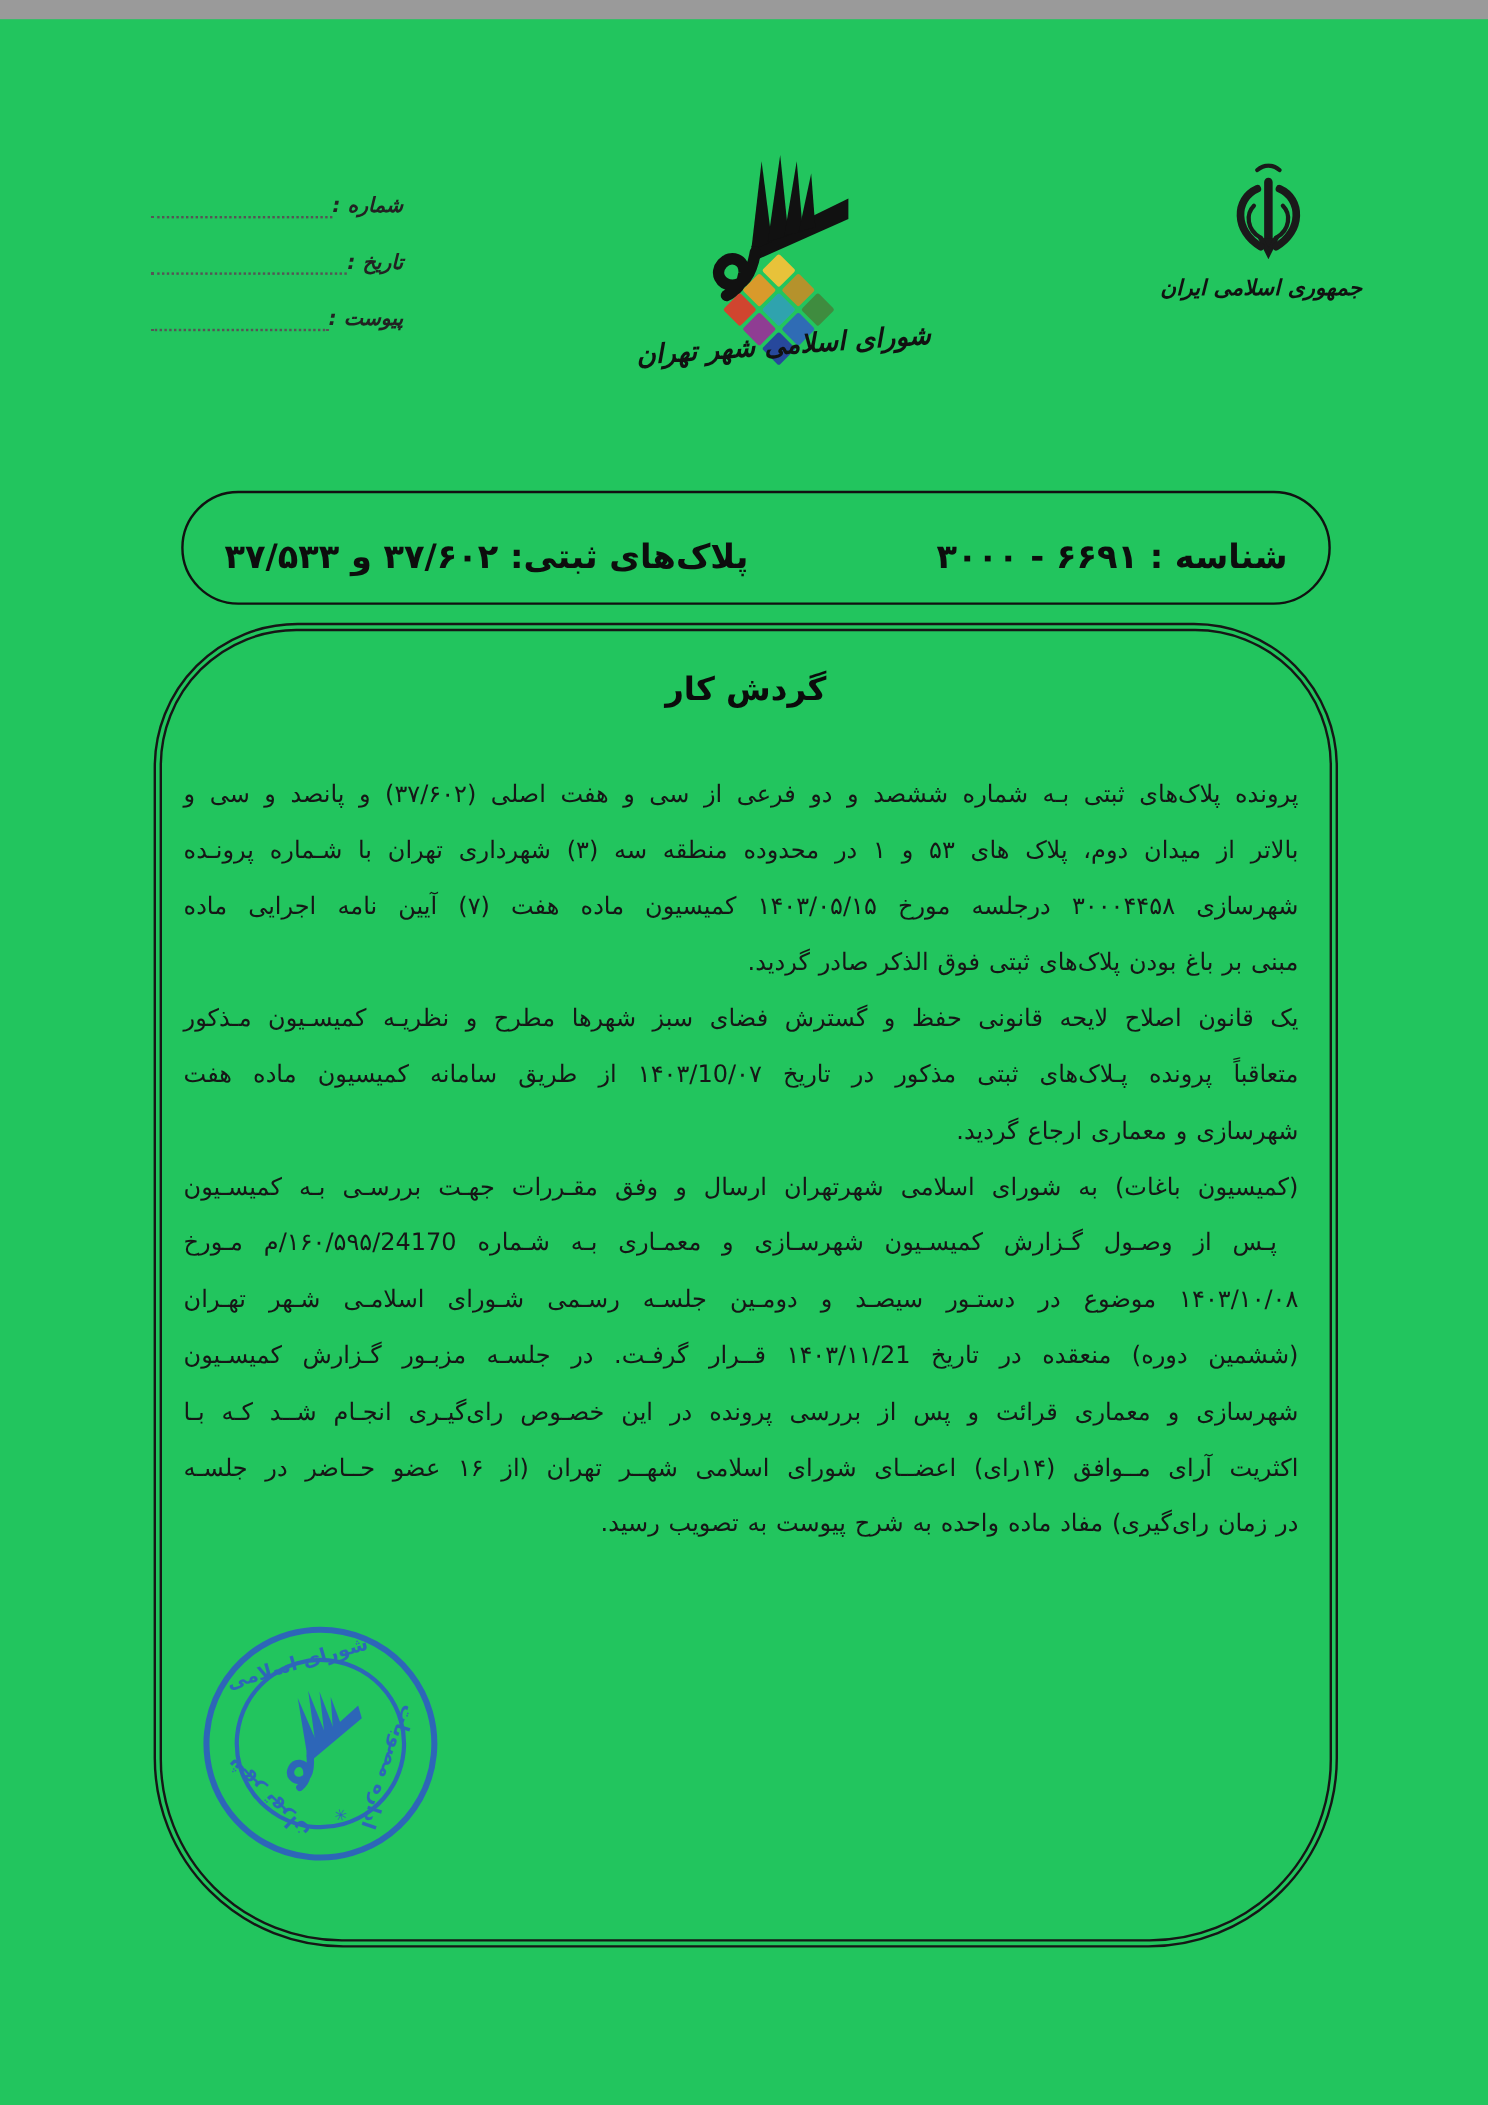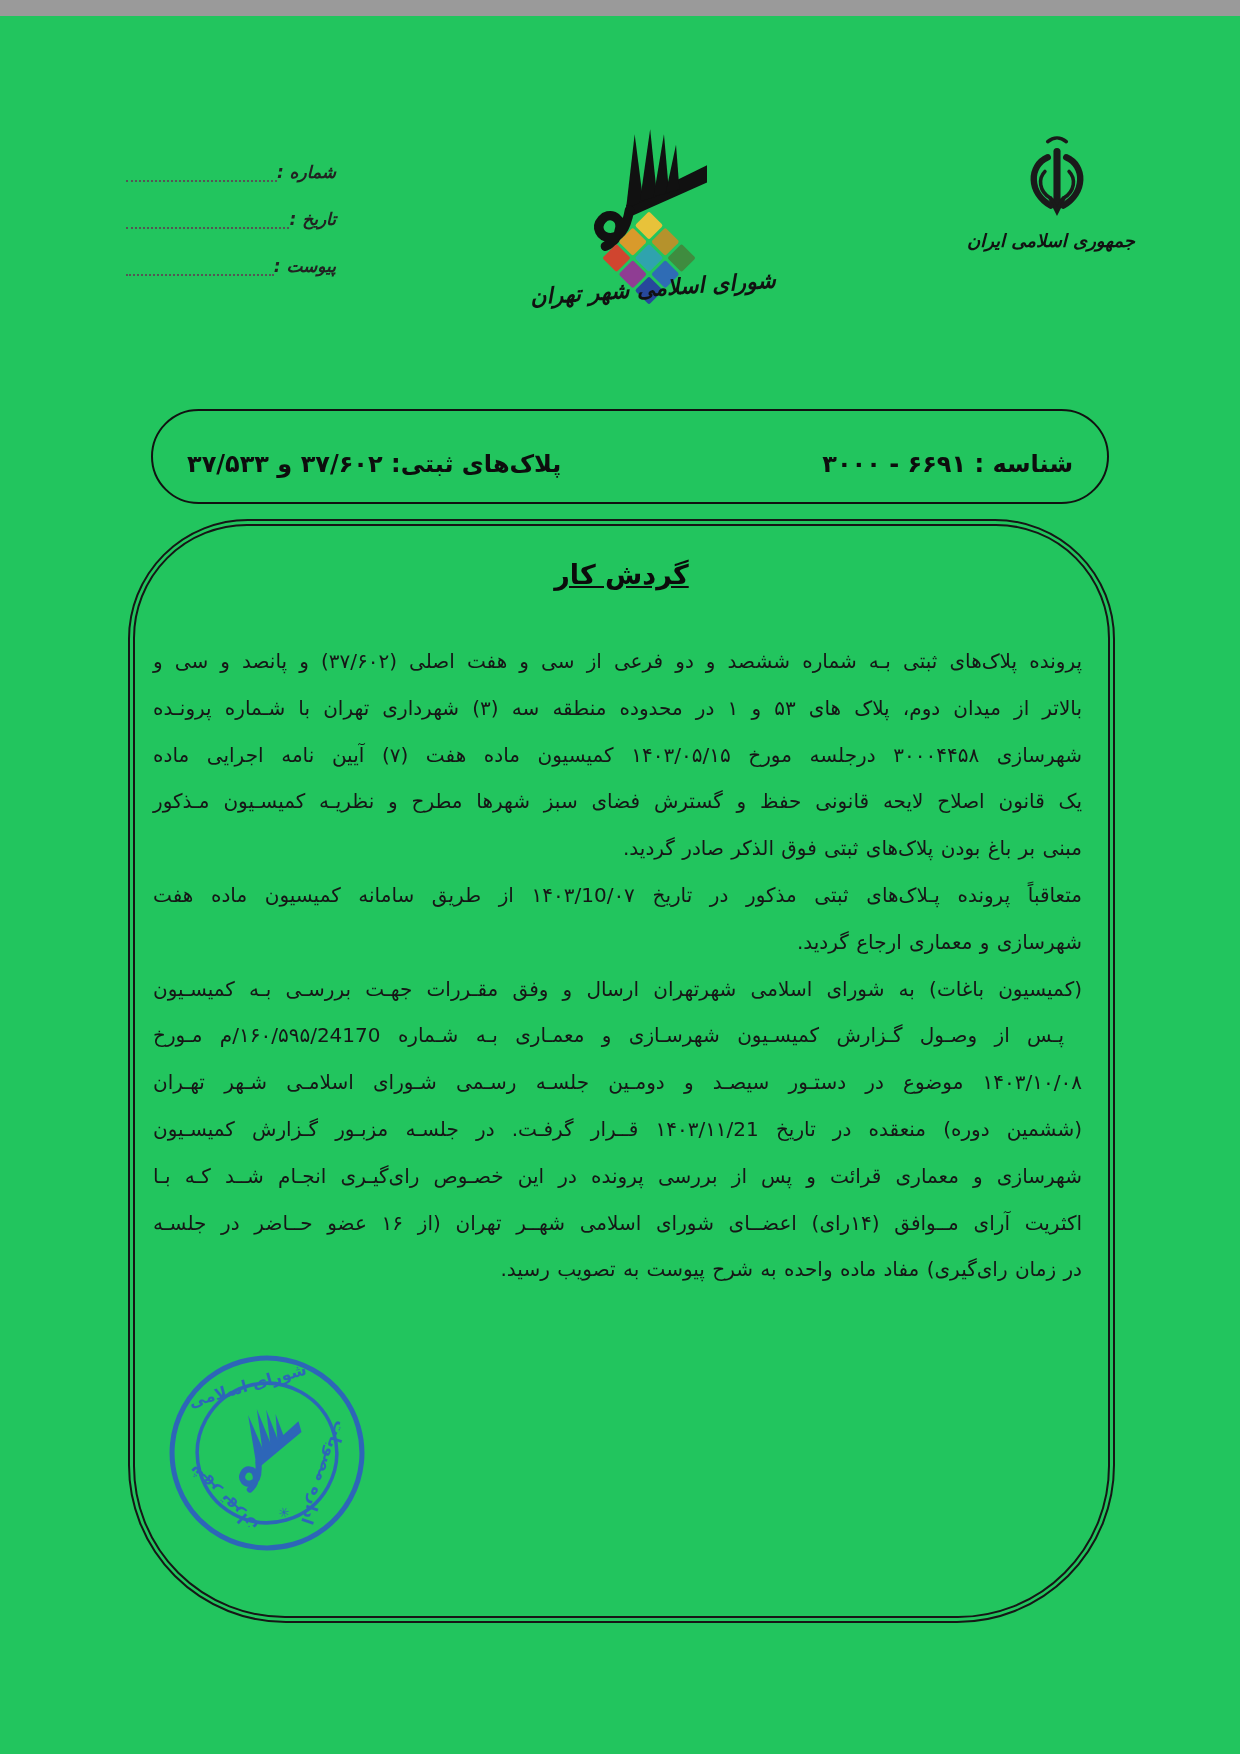--- a/index.html
+++ b/index.html
@@ -27,31 +27,31 @@
   .emblem-svg{position:absolute;left:38px;top:8px;width:88px;height:88px;}
   .emblem-caption{position:absolute;left:0;top:102px;width:160px;
         font-size:18px;font-weight:bold;font-style:italic;color:#111;white-space:nowrap;}
   
   .id-bar{
     position:absolute;left:151px;top:393px;width:958px;height:95px;
     border:2.5px solid #111;border-radius:48px;
     display:flex;direction:rtl;align-items:center;justify-content:space-between;
     padding:14px 34px 0 34px;
   }
-  .id-text,.plates-text{font-size:24px;font-weight:bold;white-space:nowrap;color:#0d0d0d;}
+  .id-text,.plates-text{font-size:28px;font-weight:bold;white-space:nowrap;color:#0d0d0d;}
   
   .main-box{
     position:absolute;left:128px;top:503px;width:987px;height:1104px;
     border:2px solid #161616;border-radius:120px 120px 158px 158px;padding:3px;
   }
   .main-inner{
     width:100%;height:100%;border:2px solid #161616;
     border-radius:114px 114px 152px 152px;
   }
-  .doc-title{margin-top:33px;text-align:center;font-size:27px;font-weight:bold;color:#0b0b0b;text-decoration:underline;}
+  .doc-title{margin-top:33px;text-align:center;font-size:27px;font-weight:bold;color:#0b0b0b;}
   .doc-body{margin-top:48px;padding:0 26px 0 18px;direction:rtl;}
   .bline{
     font-size:20px;line-height:46.8px;min-height:46.8px;color:#161616;
     text-align:justify;text-align-last:justify;word-spacing:1px;
   }
   .bline.end{text-align-last:right;}
   .bline.indent{padding-right:18px;}
   
   .stamp{position:absolute;left:166px;top:1336px;width:202px;height:202px;
          transform:rotate(-16deg);opacity:.92;}
@@ -127,22 +127,22 @@
     <span class="plates-text">پلاک‌های ثبتی: ۳۷/۶۰۲ و ۳۷/۵۳۳</span>
   </div>
 
   <div class="main-box">
     <div class="main-inner">
       <div class="doc-title">گردش کار</div>
       <div class="doc-body">
         <div class="bline">پرونده پلاک‌های ثبتی بـه شماره ششصد و دو فرعی از سی و هفت اصلی (۳۷/۶۰۲) و پانصد و سی و</div>
         <div class="bline">بالاتر از میدان دوم، پلاک های ۵۳ و ۱ در محدوده منطقه سه (۳) شهرداری تهران با شـماره پرونـده</div>
         <div class="bline">شهرسازی ۳۰۰۰۴۴۵۸ درجلسه مورخ ۱۴۰۳/۰۵/۱۵ کمیسیون ماده هفت (۷) آیین نامه اجرایی ماده</div>
+        <div class="bline end">مبنی بر باغ بودن پلاک‌های ثبتی فوق الذکر صادر گردید.</div>
         <div class="bline">یک قانون اصلاح لایحه قانونی حفظ و گسترش فضای سبز شهرها مطرح و نظریـه کمیسـیون مـذکور</div>
-        <div class="bline end">مبنی بر باغ بودن پلاک‌های ثبتی فوق الذکر صادر گردید.</div>
         <div class="bline">متعاقباً پرونده پـلاک‌های ثبتی مذکور در تاریخ ۱۴۰۳/10/۰۷ از طریق سامانه کمیسیون ماده هفت</div>
         <div class="bline end">شهرسازی و معماری ارجاع گردید.</div>
         <div class="bline">(کمیسیون باغات) به شورای اسلامی شهرتهران ارسال و وفق مقـررات جهـت بررسـی بـه کمیسـیون</div>
         <div class="bline indent">پـس از وصـول گـزارش کمیسـیون شهرسـازی و معمـاری بـه شـماره ۱۶۰/۵۹۵/24170/م مـورخ</div>
         <div class="bline">۱۴۰۳/۱۰/۰۸ موضوع در دستـور سیصـد و دومـین جلسـه رسـمی شـورای اسلامـی شـهر تهـران</div>
         <div class="bline">(ششمین دوره) منعقده در تاریخ ۱۴۰۳/۱۱/21 قــرار گرفـت. در جلسـه مزبـور گـزارش کمیسـیون</div>
         <div class="bline">شهرسازی و معماری قرائت و پس از بررسی پرونده در این خصـوص رای‌گیـری انجـام شــد کـه بـا</div>
         <div class="bline">اکثریت آرای مــوافق (۱۴رای) اعضــای شورای اسلامی شهــر تهران (از ۱۶ عضو حــاضر در جلسـه</div>
         <div class="bline end">در زمان رای‌گیری) مفاد ماده واحده به شرح پیوست به تصویب رسید.</div>
       </div>

